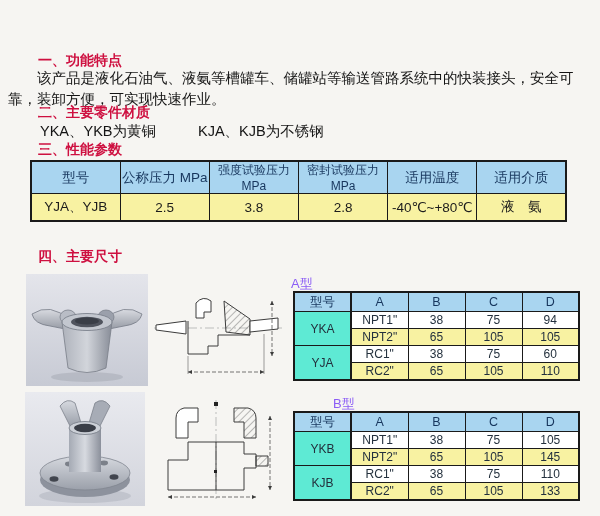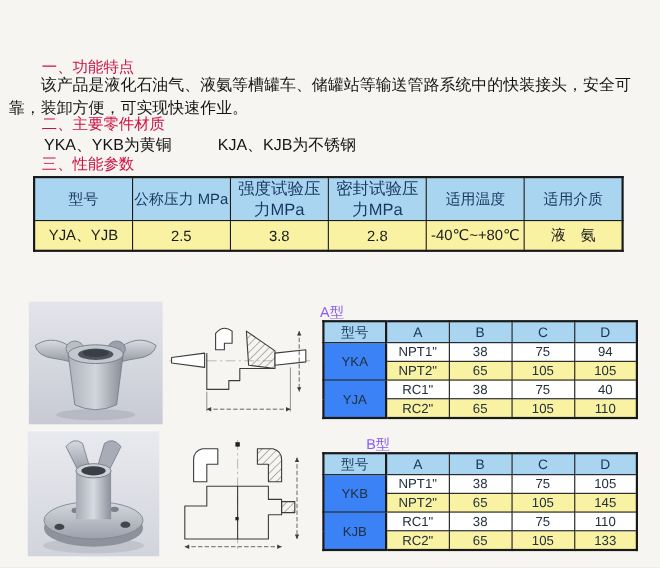--- a/index.html
+++ b/index.html
@@ -5,43 +5,43 @@
   html,body{margin:0;padding:0;background:#e9e8e6;}
   .page{
     position:relative;width:600px;height:516px;margin:0 auto;
     background:#f6f5f2;overflow:hidden;
     font-family:"Liberation Sans","DejaVu Sans",sans-serif;color:#151515;
   }
   .title{
     position:absolute;top:10px;left:0;width:100%;text-align:center;
     font-size:22px;font-weight:bold;letter-spacing:1px;color:#121212;
   }
-  .h-red{position:absolute;left:38px;font-size:14px;font-weight:normal;color:#ce1040;}
+  .h-red{position:absolute;left:38px;font-size:14px;font-weight:bold;color:#ce1040;}
   .para{
     position:absolute;left:8px;top:68px;width:586px;
     font-size:14.5px;line-height:21px;text-indent:2em;color:#141414;
   }
   .materials{position:absolute;left:40px;top:122px;font-size:14.5px;color:#141414;}
   .materials .gap{display:inline-block;width:42px;}
   table{border-collapse:collapse;table-layout:fixed;background:#fff;}
   th,td{border:1px solid #1a1a1a;text-align:center;vertical-align:middle;padding:0;}
   th{background:#a9d5f0;color:#17365d;font-weight:normal;}
   .r-yellow td{background:#f8f2a2;}
   .r-white  td{background:#ffffff;}
   
   .perf{position:absolute;left:30px;top:160px;width:537px;border:2px solid #1a1a1a;}
   .perf th{height:28px;font-size:13.5px;}
-  .perf th.small{font-size:15px;}
+  .perf th.small{font-size:12px;}
   .perf td{height:26px;font-size:13.5px;color:#1c1c1c;}
   
   .dims{position:absolute;width:285px;border:2px solid #1a1a1a;}
   .dims th{height:18px;font-size:12.5px;}
   .dims td{height:16px;font-size:12px;color:#23303d;}
   .dims col{width:57px;}
-  .dims .model{background:#3b82f6;border-right:2px solid #1a1a1a;margin-left:28px;}
+  .dims .model{background:#5eead4;border-right:2px solid #1a1a1a;margin-left:28px;}
   .dims th:first-child{border-right:2px solid #1a1a1a;}
   .t-a{left:293px;top:291px;}
   .t-b{left:293px;top:411px;}
   .type-label{position:absolute;left:291px;font-size:13px;color:#8b5cf6;}
   .lbl-a{top:275px;}
   .lbl-b{top:395px;margin-left:42px;}
   .fig{position:absolute;}
   .ph-a{left:26px;top:274px;}
   .dr-a{left:152px;top:288px;}
   .ph-b{left:25px;top:392px;}
@@ -77,20 +77,21 @@
       <td>YJA、YJB</td>
       <td>2.5</td>
       <td>3.8</td>
       <td>2.8</td>
       <td>-40℃~+80℃</td>
       <td>液　氨</td>
     </tr>
   </tbody>
     </table>
 
+  <div class="h-red" style="top:248px">四、主要尺寸</div>
 
   <div class="fig ph-a">
     <svg width="122" height="112" viewBox="0 0 122 112">
       <defs>
         <linearGradient id="bgA" x1="0" y1="0" x2="0" y2="1">
           <stop offset="0" stop-color="#e4e5eb"></stop>
             <stop offset="1" stop-color="#c7cad4"></stop>
         </linearGradient>
         <linearGradient id="mA1" x1="0" y1="0" x2="0" y2="1">
           <stop offset="0" stop-color="#d9dbe1"></stop>
@@ -168,21 +169,21 @@
       <td>NPT2"</td>
       <td>65</td>
       <td>105</td>
       <td>105</td>
     </tr>
     <tr class="r-white">
       <td class="model" rowspan="2">YJA</td>
       <td>RC1"</td>
       <td>38</td>
       <td>75</td>
-      <td>40</td>
+      <td>60</td>
     </tr>
     <tr class="r-yellow">
       <td>RC2"</td>
       <td>65</td>
       <td>105</td>
       <td>110</td>
     </tr>
   </tbody>
     </table>
 

